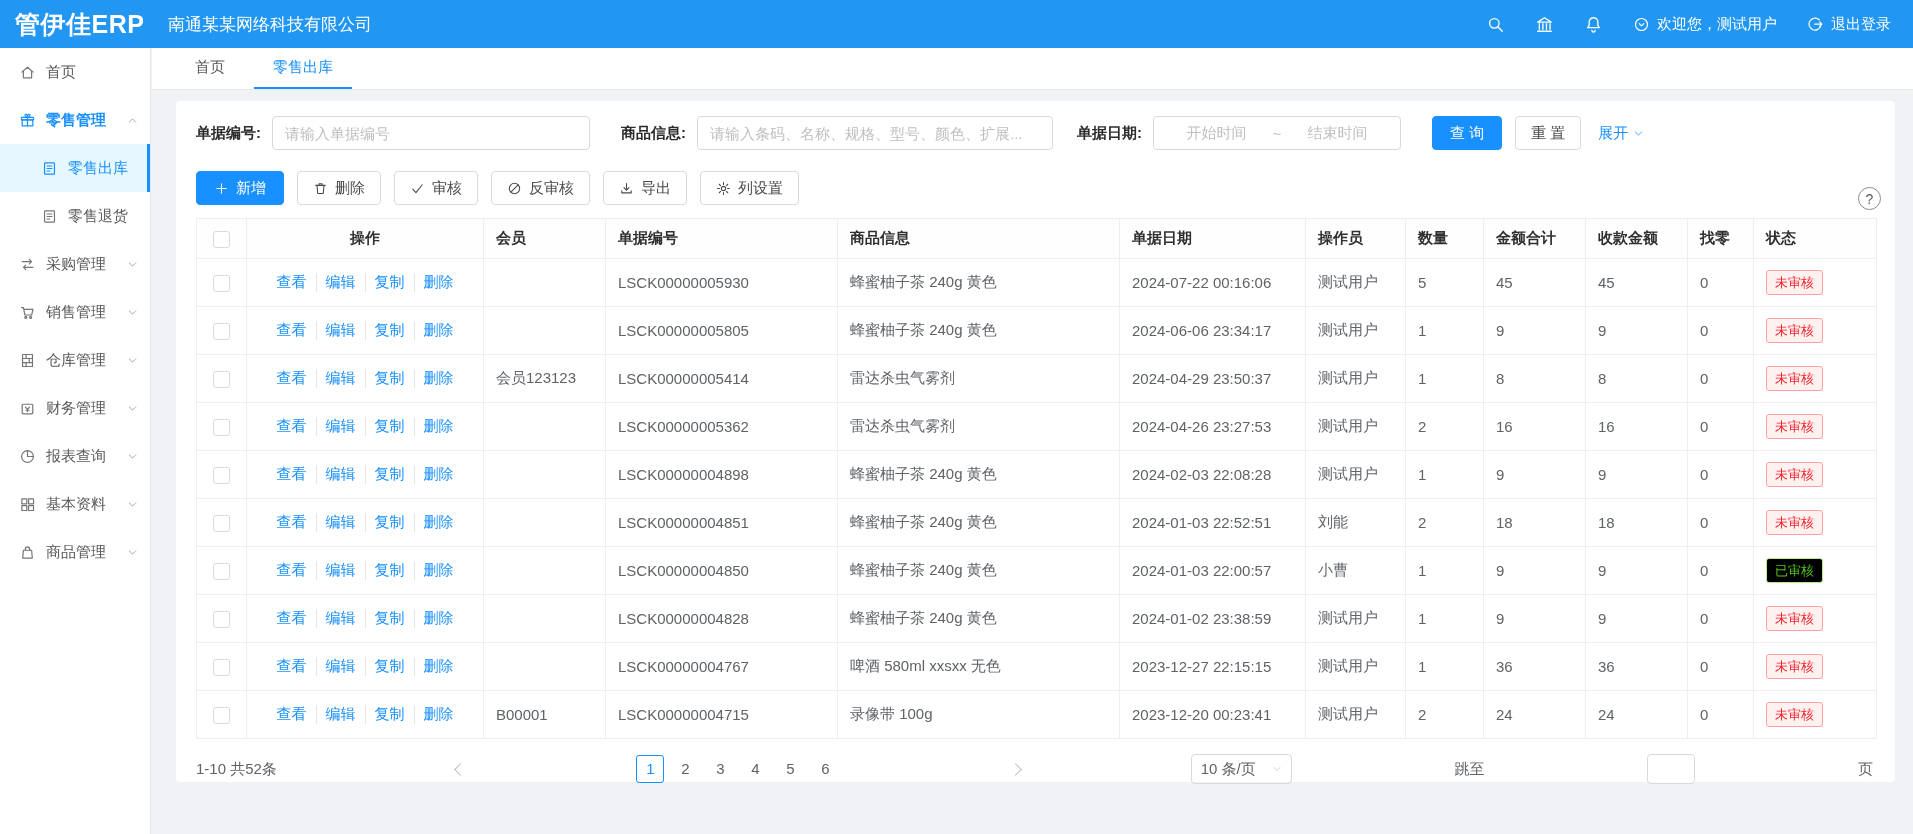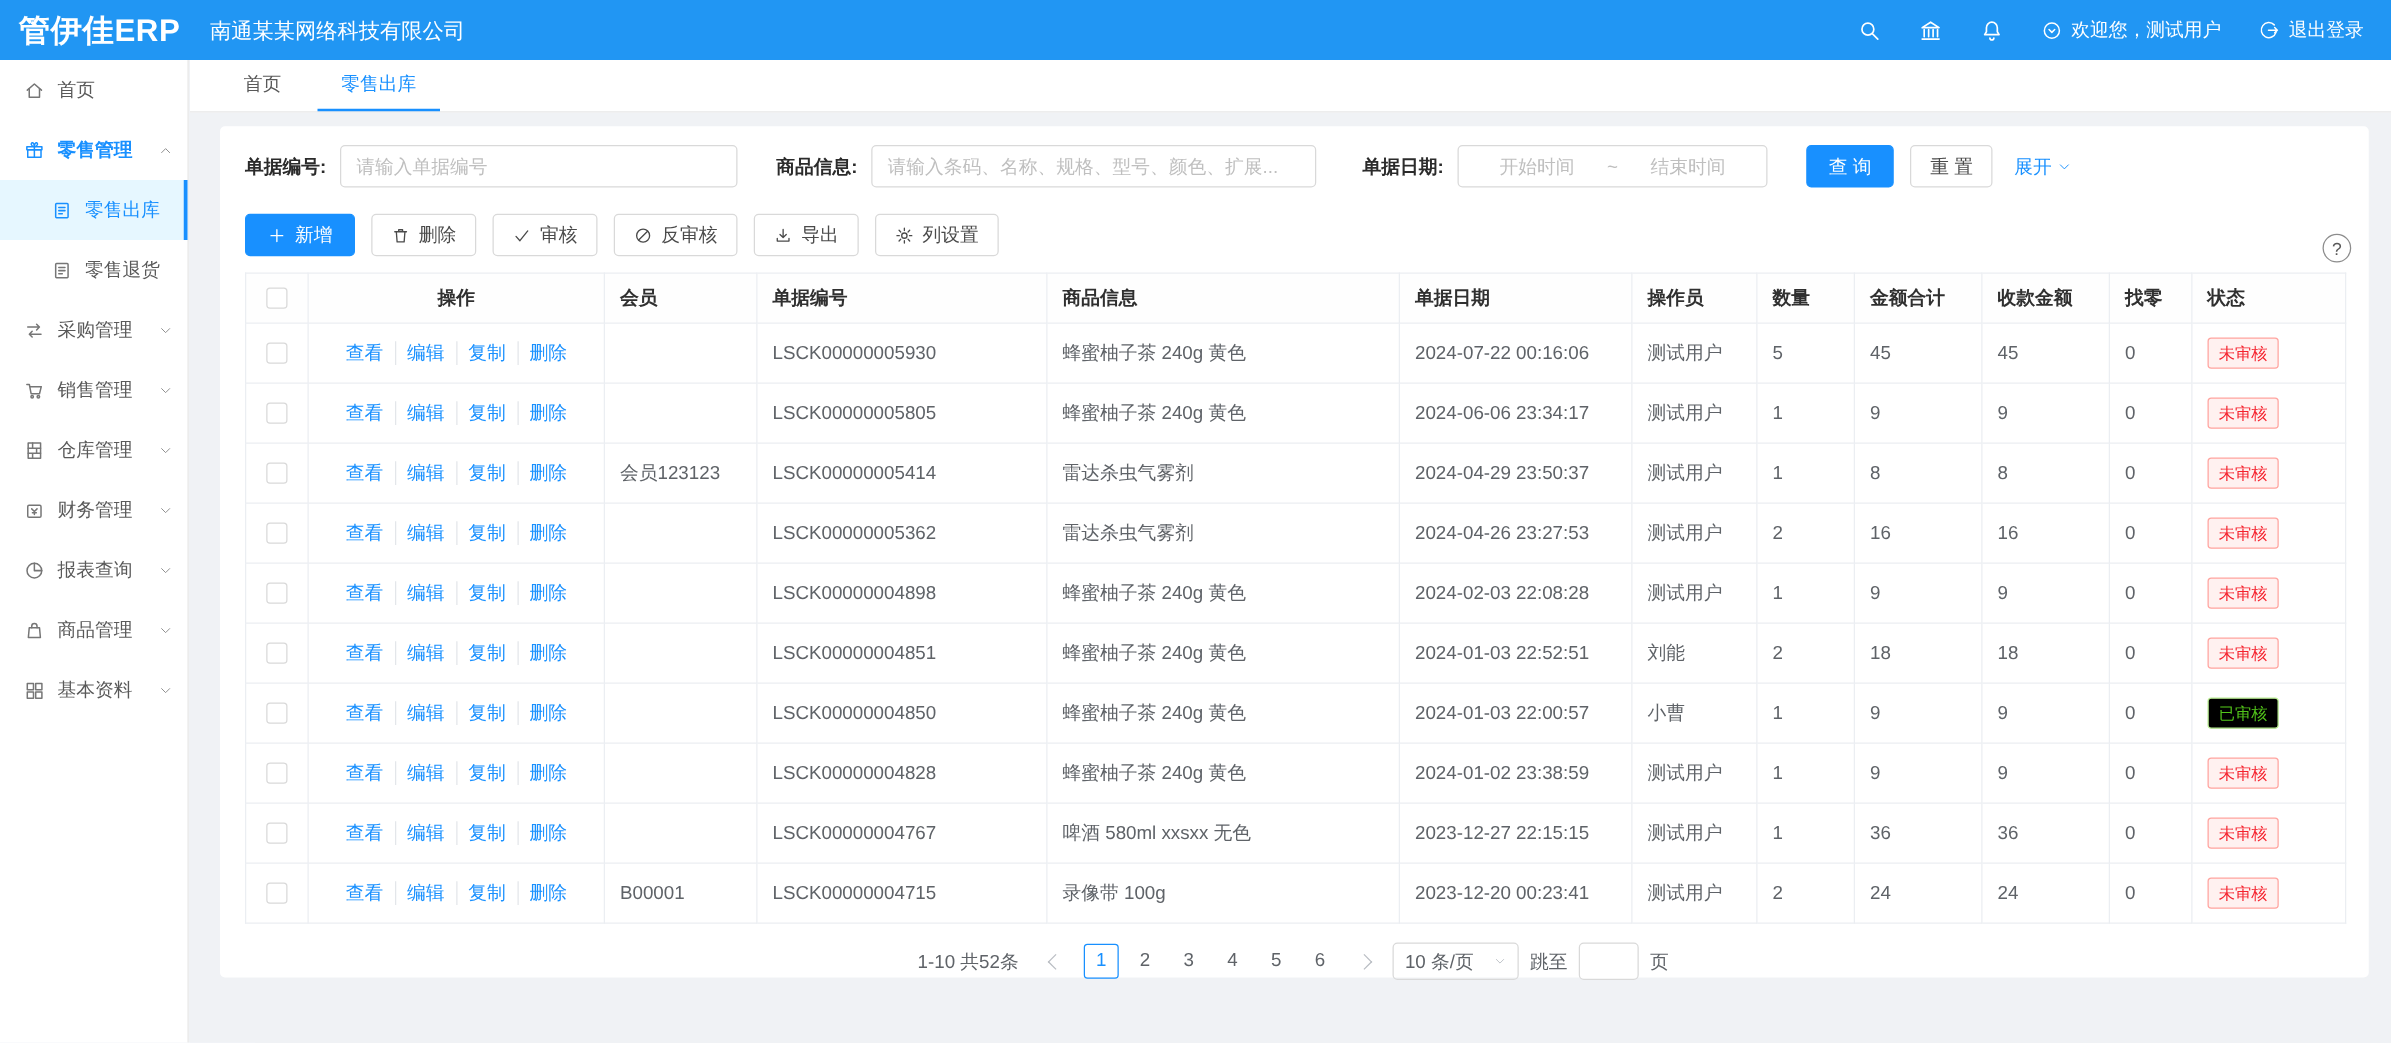--- a/index.html
+++ b/index.html
@@ -74,21 +74,21 @@
   .grid th.center, .grid td.center { text-align:center; padding:0 4px; }
   .cb { width:17px; height:17px; border:1px solid #d9d9d9; border-radius:3px;
     display:inline-block; vertical-align:middle; background:#fff; cursor:pointer; }
   .ops { display:flex; align-items:center; justify-content:center; gap:0; }
   .ops a { color:#1890ff; text-decoration:none; cursor:pointer; padding:0 9px; position:relative; }
   .ops a + a { border-left:1px solid #e3e6ea; }
   .badge { display:inline-block; font-size:13px; line-height:1; padding:5px 8px;
     border-radius:3px; border:1px solid; }
 
   
-  .pager { margin-top:15px; display:flex; align-items:center; justify-content:center;
+  .pager { margin-top:15px; display:flex; align-items:center; justify-content:space-between;
     gap:9px; font-size:15px; color:#5f6368; padding-right:4px; }
   .pager .summary { margin-right:8px; }
   .parrow { width:26px; height:28px; display:flex; align-items:center; justify-content:center; color:#b8bcc2; cursor:pointer; }
   .pchev { width:9px; height:9px; border-left:1.5px solid currentColor; border-bottom:1.5px solid currentColor; }
   .pchev.left { transform:rotate(45deg); }
   .pchev.right { transform:rotate(-135deg); }
   .pg { min-width:28px; height:28px; line-height:26px; text-align:center; cursor:pointer; border:1px solid transparent; border-radius:3px; padding:0 4px; }
   .pg.current { border-color:#1890ff; color:#1890ff; }
   .psel { width:101px; height:30px; border:1px solid #d9d9d9; border-radius:4px; color:#5f6368;
     display:flex; align-items:center; justify-content:space-between; padding:0 9px; cursor:pointer; }
@@ -253,41 +253,41 @@
     <span>报表查询</span>
       <span class="chev-svg" style="margin-left:auto;color:#8c8c8c">
         <svg viewBox="0 0 24 24" fill="none" stroke="currentColor" stroke-width="1.7" stroke-linecap="round" stroke-linejoin="round">
           <path d="M5 8.5 l7 7 l7 -7"></path>
         </svg>
       </span>
     </div>
     <div class="side-item">
       <span class="sicon">
         <svg viewBox="0 0 24 24" fill="none" stroke="currentColor" stroke-width="1.7" stroke-linecap="round" stroke-linejoin="round">
-          <path d="M6.2 8.8 h11.6 l1 11 H5.2 Z"></path>
-          <path d="M9 8.8 V7 a3 3 0 0 1 6 0 v1.8"></path>
-        </svg>
-      </span>
-    <span>商品管理</span>
-      <span class="chev-svg" style="margin-left:auto;color:#8c8c8c">
-        <svg viewBox="0 0 24 24" fill="none" stroke="currentColor" stroke-width="1.7" stroke-linecap="round" stroke-linejoin="round">
-          <path d="M5 8.5 l7 7 l7 -7"></path>
-        </svg>
-      </span>
-    </div>
-    <div class="side-item">
-      <span class="sicon">
-        <svg viewBox="0 0 24 24" fill="none" stroke="currentColor" stroke-width="1.7" stroke-linecap="round" stroke-linejoin="round">
           <rect x="4" y="4" width="7" height="7"></rect>
           <rect x="13.5" y="4" width="7" height="7"></rect>
           <rect x="4" y="13.5" width="7" height="7"></rect>
           <rect x="13.5" y="13.5" width="7" height="7"></rect>
         </svg>
       </span>
     <span>基本资料</span>
+      <span class="chev-svg" style="margin-left:auto;color:#8c8c8c">
+        <svg viewBox="0 0 24 24" fill="none" stroke="currentColor" stroke-width="1.7" stroke-linecap="round" stroke-linejoin="round">
+          <path d="M5 8.5 l7 7 l7 -7"></path>
+        </svg>
+      </span>
+    </div>
+    <div class="side-item">
+      <span class="sicon">
+        <svg viewBox="0 0 24 24" fill="none" stroke="currentColor" stroke-width="1.7" stroke-linecap="round" stroke-linejoin="round">
+          <path d="M6.2 8.8 h11.6 l1 11 H5.2 Z"></path>
+          <path d="M9 8.8 V7 a3 3 0 0 1 6 0 v1.8"></path>
+        </svg>
+      </span>
+    <span>商品管理</span>
       <span class="chev-svg" style="margin-left:auto;color:#8c8c8c">
         <svg viewBox="0 0 24 24" fill="none" stroke="currentColor" stroke-width="1.7" stroke-linecap="round" stroke-linejoin="round">
           <path d="M5 8.5 l7 7 l7 -7"></path>
         </svg>
       </span>
     </div>
   </div>
 
 <div class="main">
   <div class="tabbar" id="tabbar">
@@ -295,21 +295,21 @@
       <div class="tab active">零售出库</div>
     </div>
 
   <div class="card">
 
     <div class="filter-row">
       <span class="flabel">单据编号:</span>
       <input class="inp" style="width: 318px;" placeholder="请输入单据编号">
       <span class="flabel" style="margin-left:31px">商品信息:</span>
       <input class="inp" style="width: 356px;" placeholder="请输入条码、名称、规格、型号、颜色、扩展...">
-      <span class="flabel" style="margin-left:37px">单据日期:</span>
+      <span class="flabel" style="margin-left:24px">单据日期:</span>
       <div class="daterange">
         <span>开始时间</span>
         <span>~</span>
         <span>结束时间</span>
       </div>
       <button class="btn-primary" style="margin-left:31px">查 询</button>
       <button class="btn" style="margin-left:13px;justify-content:center">重 置</button>
       <span class="link-expand">
         <span>展开</span>
         <span class="chev-svg">

